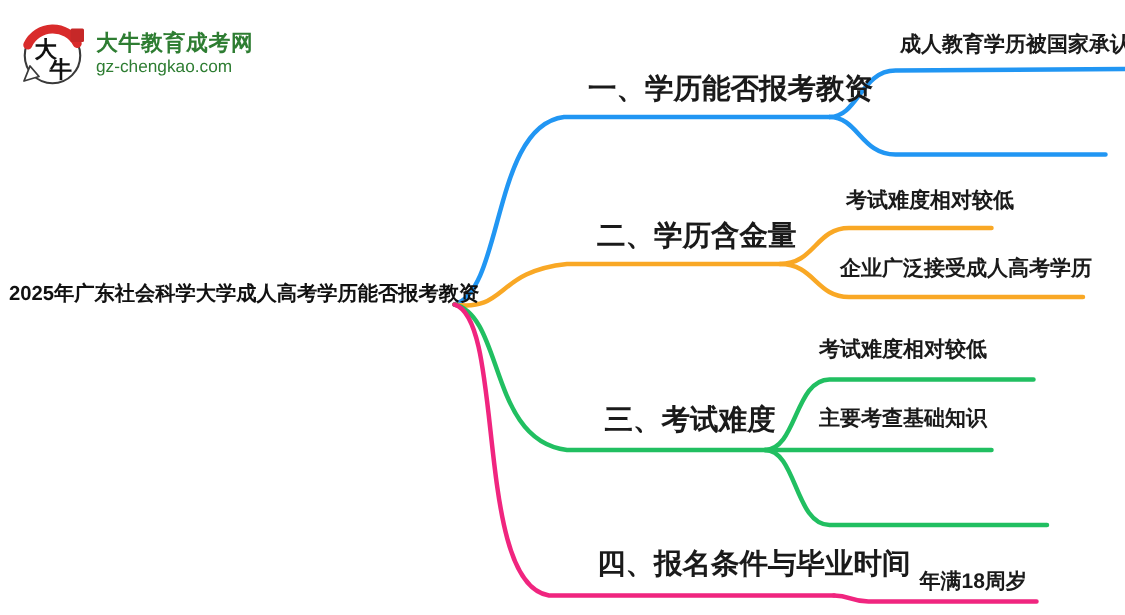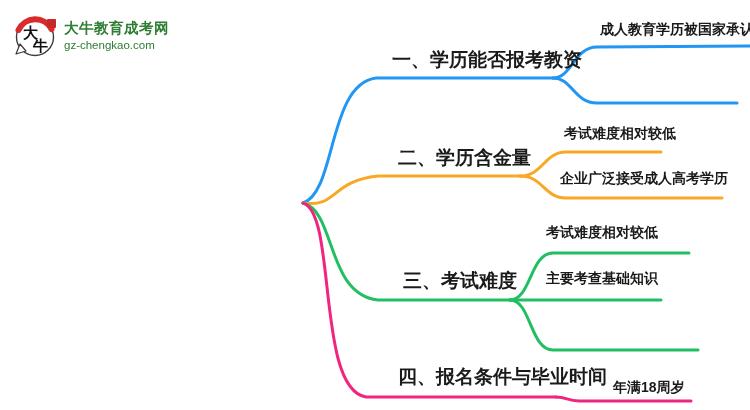--- a/index.html
+++ b/index.html
@@ -78,20 +78,21 @@
       <rect x="35" y="9" width="9" height="9" rx="1" fill="#c62828"></rect>
       <text x="11" y="28" font-size="15" font-weight="bold" fill="#111">大</text>
       <text x="21" y="41" font-size="15" font-weight="bold" fill="#111">牛</text>
     </svg>
     <div class="logo-text">
       <div class="logo-title">大牛教育成考网</div>
       <div class="logo-domain">gz-chengkao.com</div>
     </div>
   </div>
 
+  <div class="label root-label">2025年广东社会科学大学成人高考学历能否报考教资</div>
 
   <div class="label branch-label b1-label">一、学历能否报考教资</div>
   <div class="label child-label b1-c1">成人教育学历被国家承认</div>
 
   <div class="label branch-label b2-label">二、学历含金量</div>
   <div class="label child-label b2-c1">考试难度相对较低</div>
   <div class="label child-label b2-c2">企业广泛接受成人高考学历</div>
 
   <div class="label branch-label b3-label">三、考试难度</div>
   <div class="label child-label b3-c2">主要考查基础知识</div>

